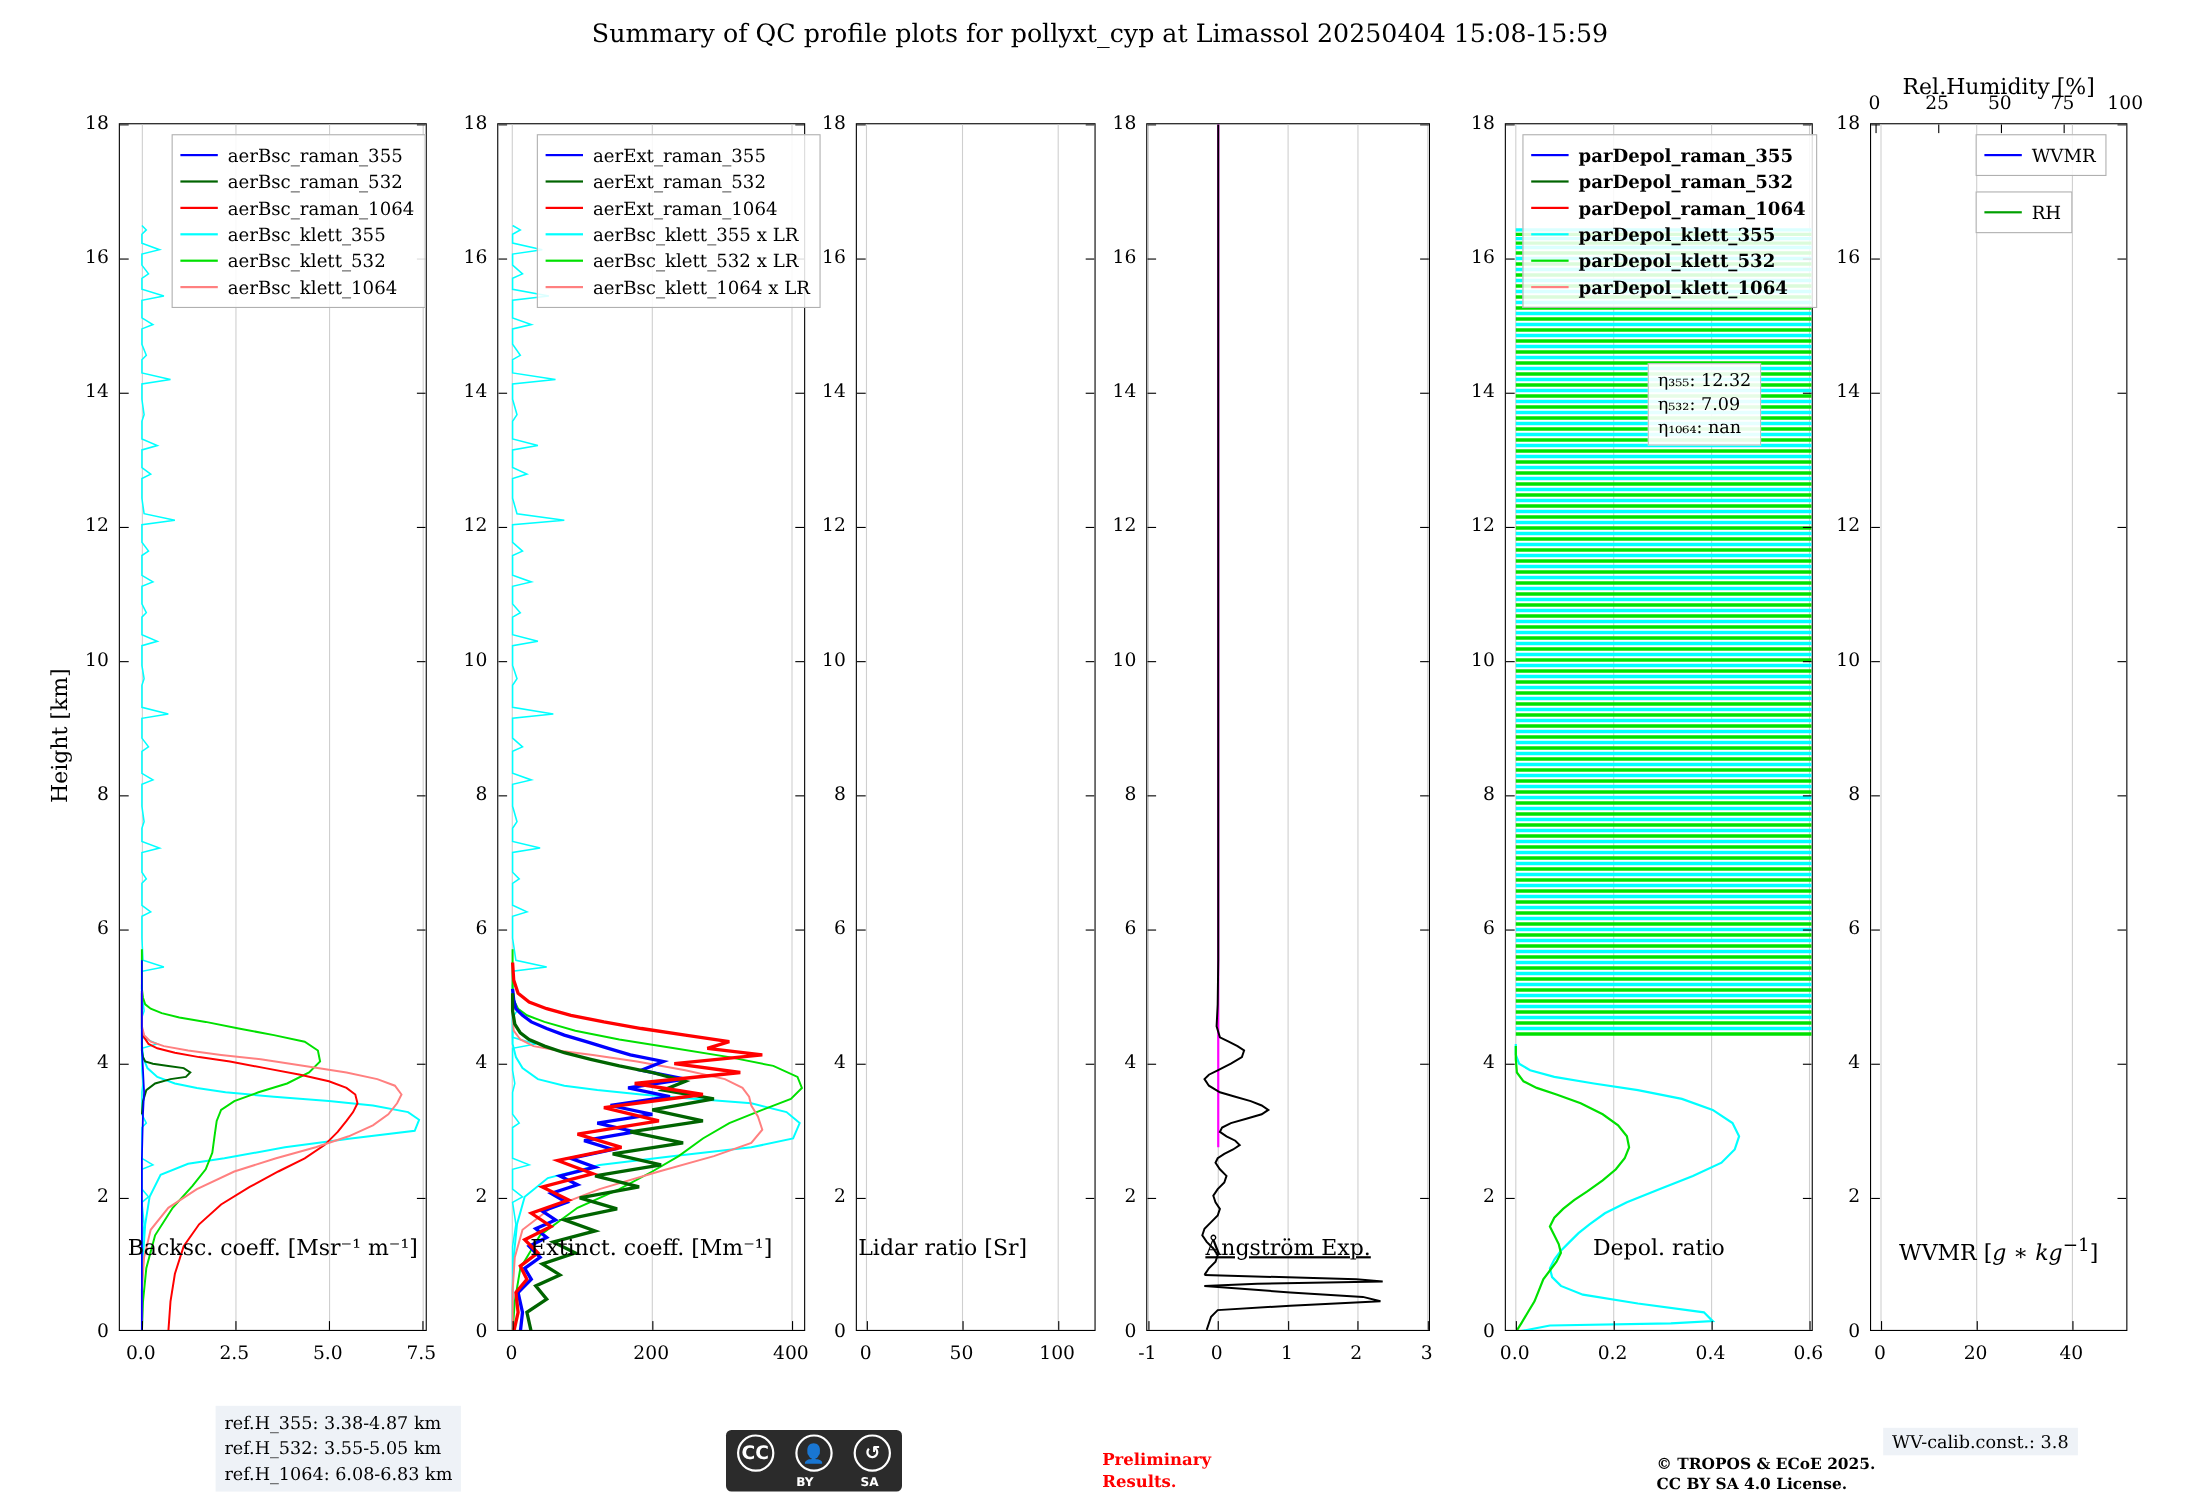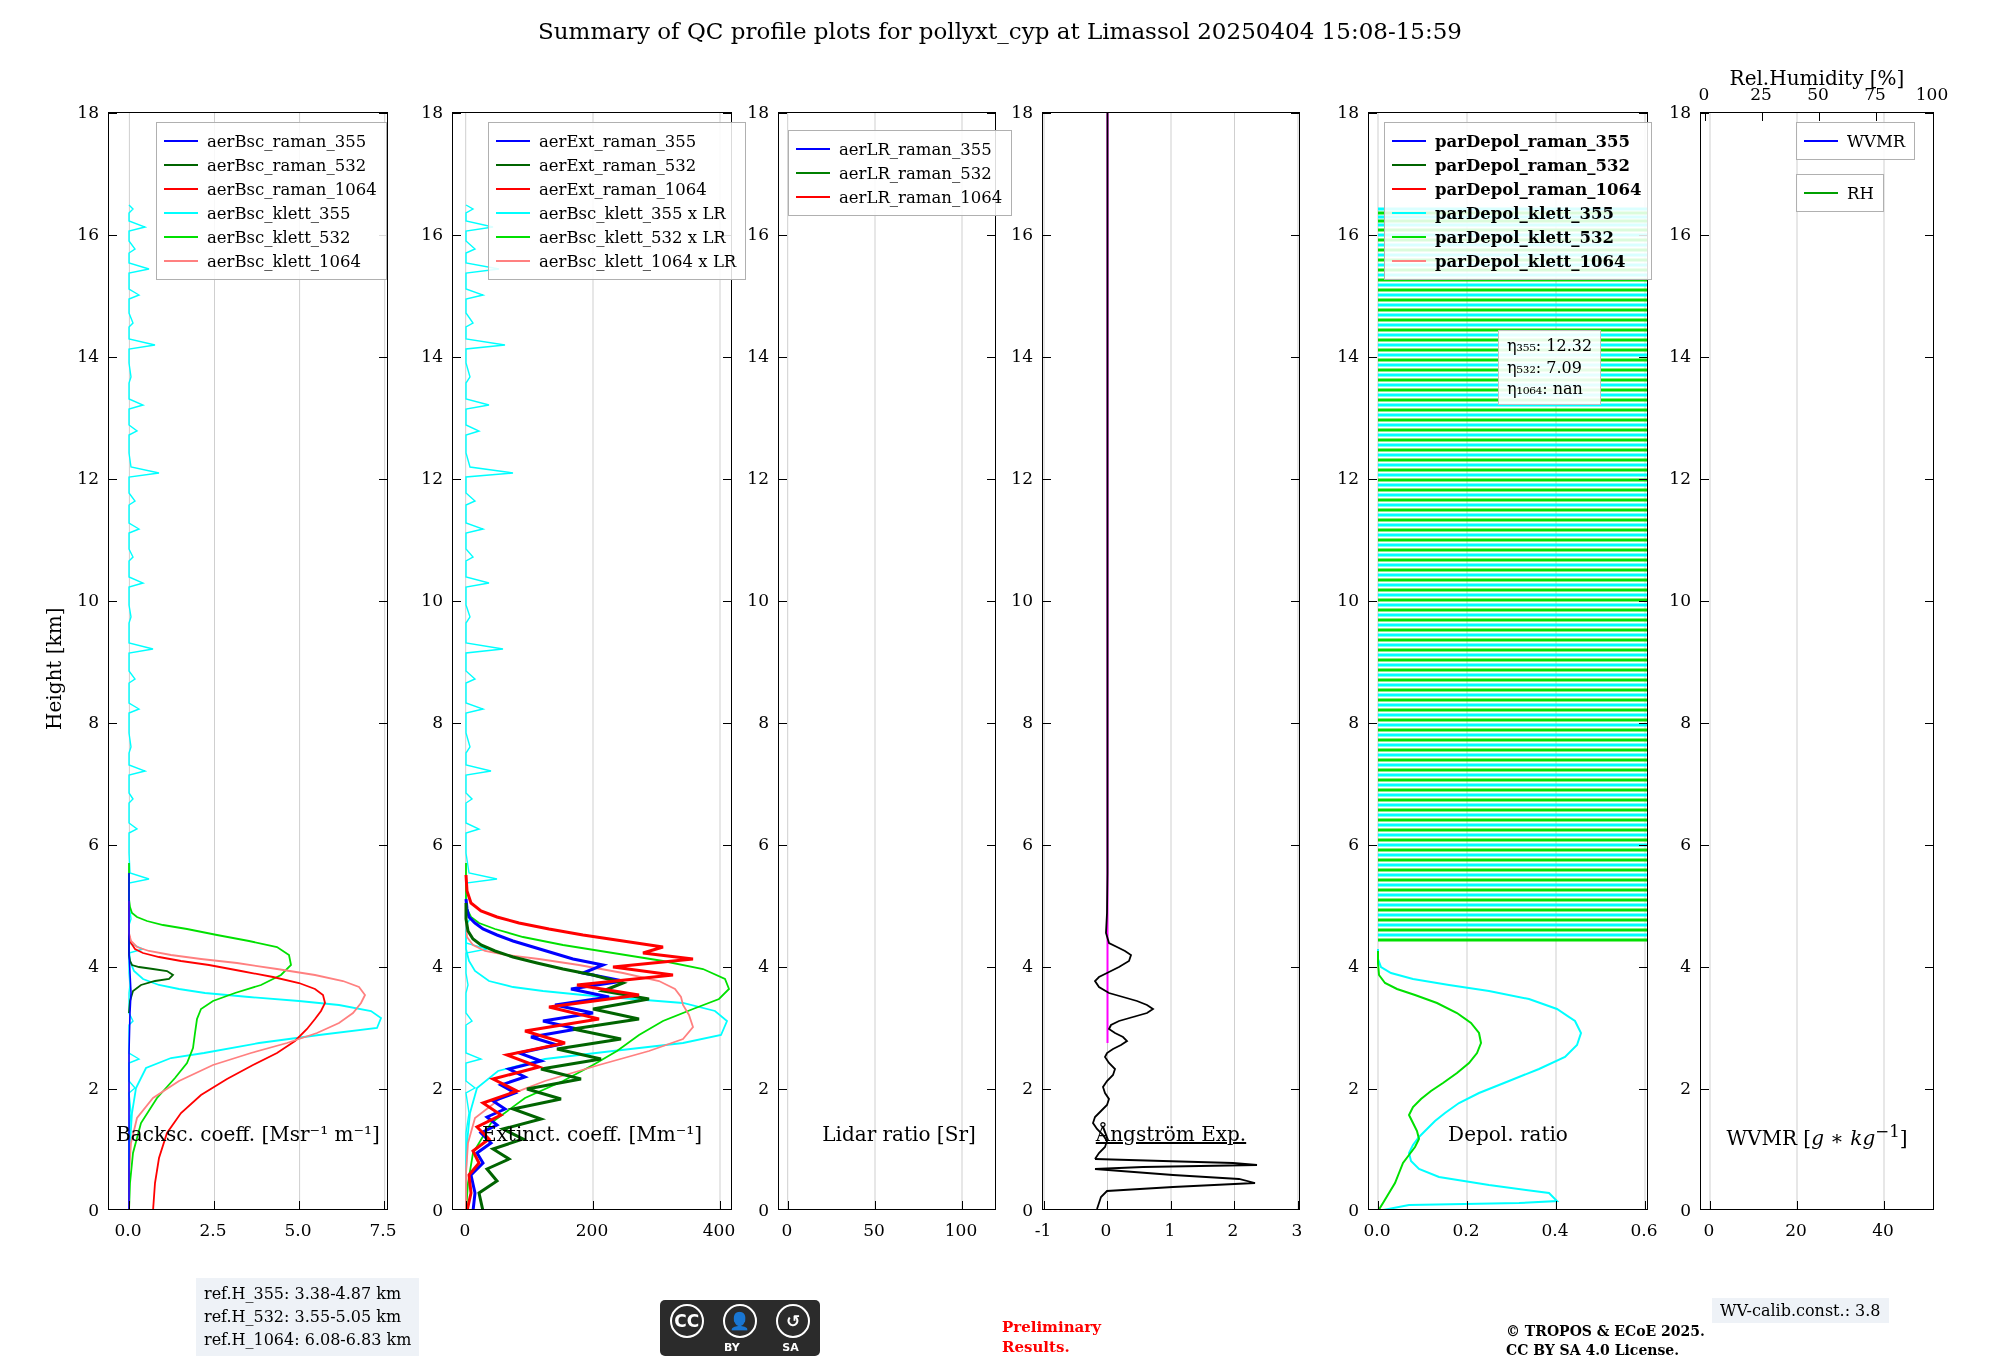--- a/index.html
+++ b/index.html
@@ -248,36 +248,22 @@
   <div class="ytick" style="top:732px">6</div>
   <div class="ytick" style="top:610px">8</div>
   <div class="ytick" style="top:488px">10</div>
   <div class="ytick" style="top:366px">12</div>
   <div class="ytick" style="top:244px">14</div>
   <div class="ytick" style="top:122px">16</div>
   <div class="ytick" style="top:0px">18</div>
   <div class="xtick" style="left:9px">0</div>
   <div class="xtick" style="left:96px">50</div>
   <div class="xtick" style="left:183px">100</div>
-  <div class="legend" style="left:10px;top:18px;">
-    <div class="legrow">
-        <span class="legline" style="border-top-color:#0000ff"></span>
-        <span>aerLR_raman_355</span>
-      </div>
-    <div class="legrow">
-        <span class="legline" style="border-top-color:#008000"></span>
-        <span>aerLR_raman_532</span>
-      </div>
-    <div class="legrow">
-        <span class="legline" style="border-top-color:#ff0000"></span>
-        <span>aerLR_raman_1064</span>
-      </div>
-  </div>
-</div>
-<div class="xlabel" style="left:790px;width:218px;">Lidar ratio [Sr]</div>
+</div>
+<div class="xlabel" style="left:748px;width:218px;">Lidar ratio [Sr]</div>
 
 <div class="panel" style="left:1042px;width:258px;">
   <div class="axes">
     <svg width="258" height="1098" viewBox="0 0 258 1098">
       <g stroke="#cfcfcf" stroke-width="1">
         <line x1="1" y1="0" x2="1" y2="1098"></line>
         <line x1="64.5" y1="0" x2="64.5" y2="1098"></line>
         <line x1="128" y1="0" x2="128" y2="1098"></line>
         <line x1="191.5" y1="0" x2="191.5" y2="1098"></line>
         <line x1="255" y1="0" x2="255" y2="1098"></line>

